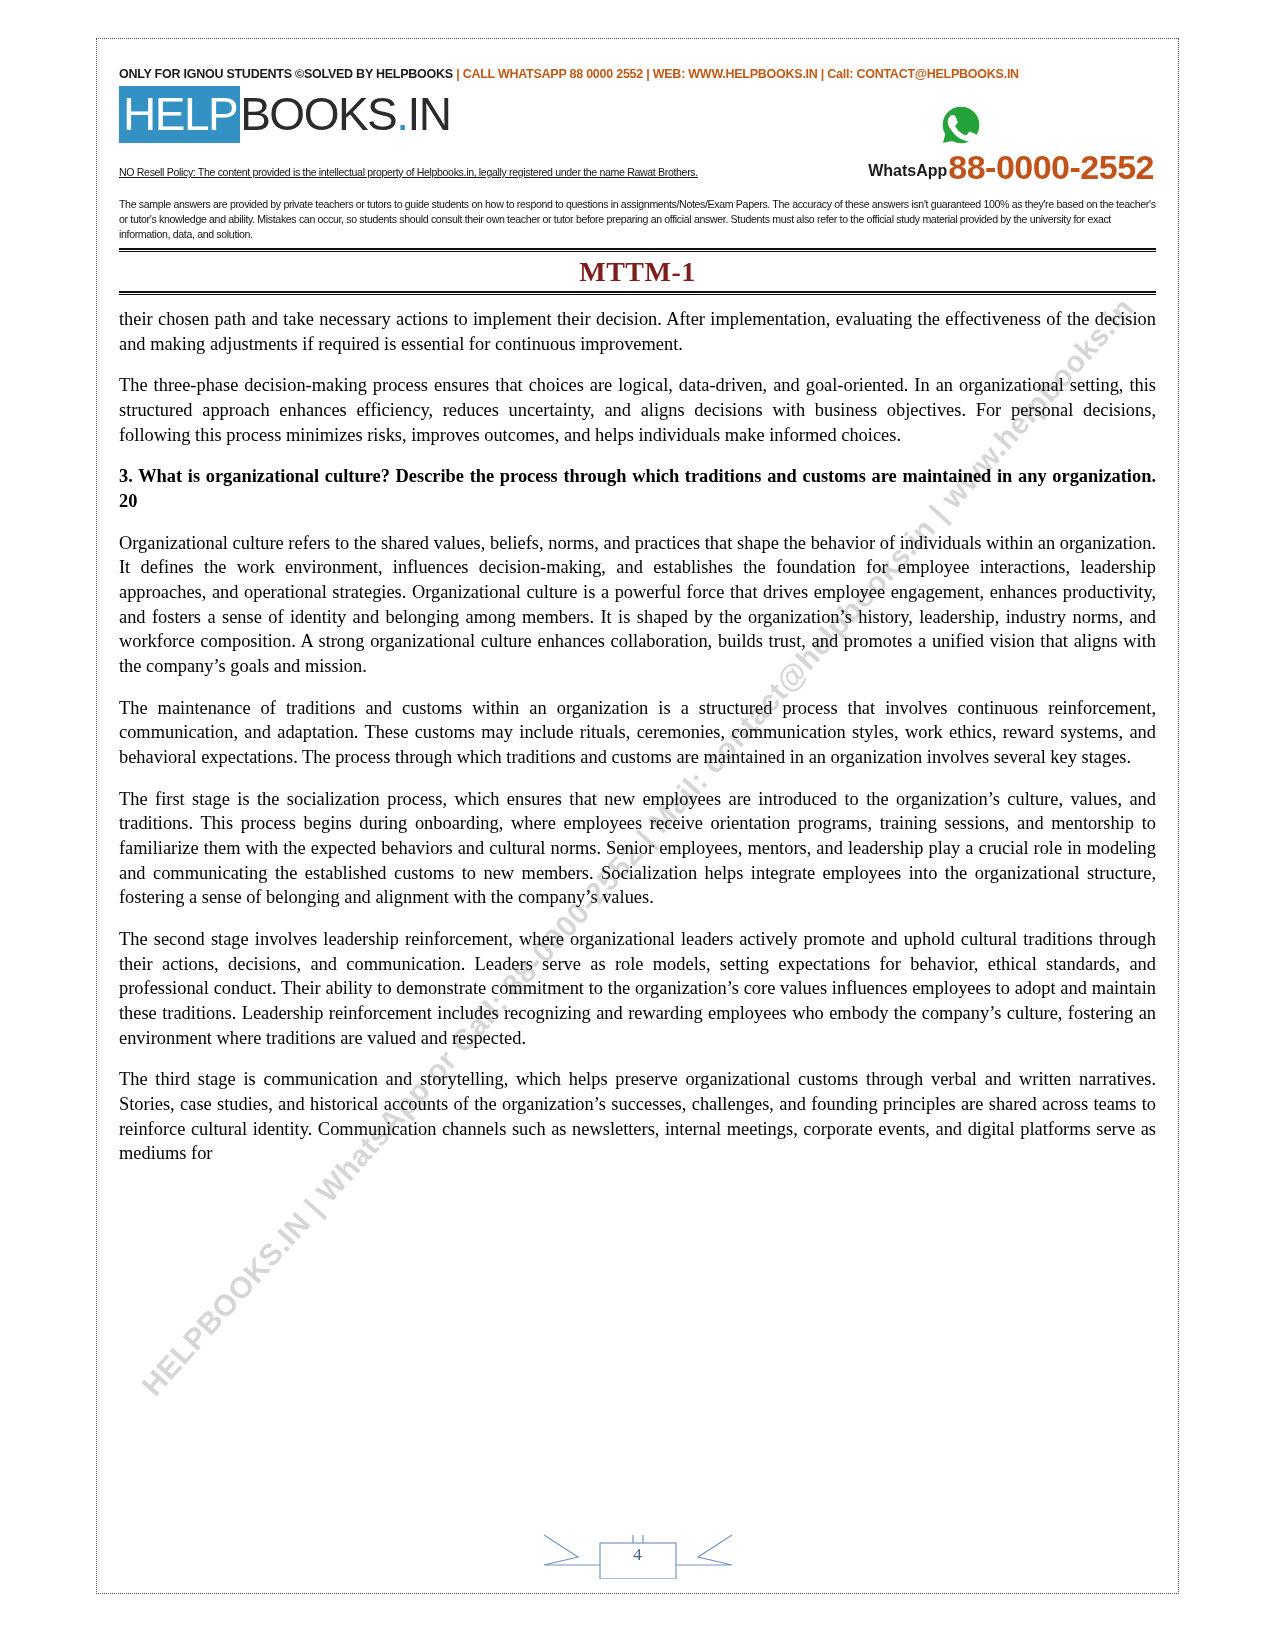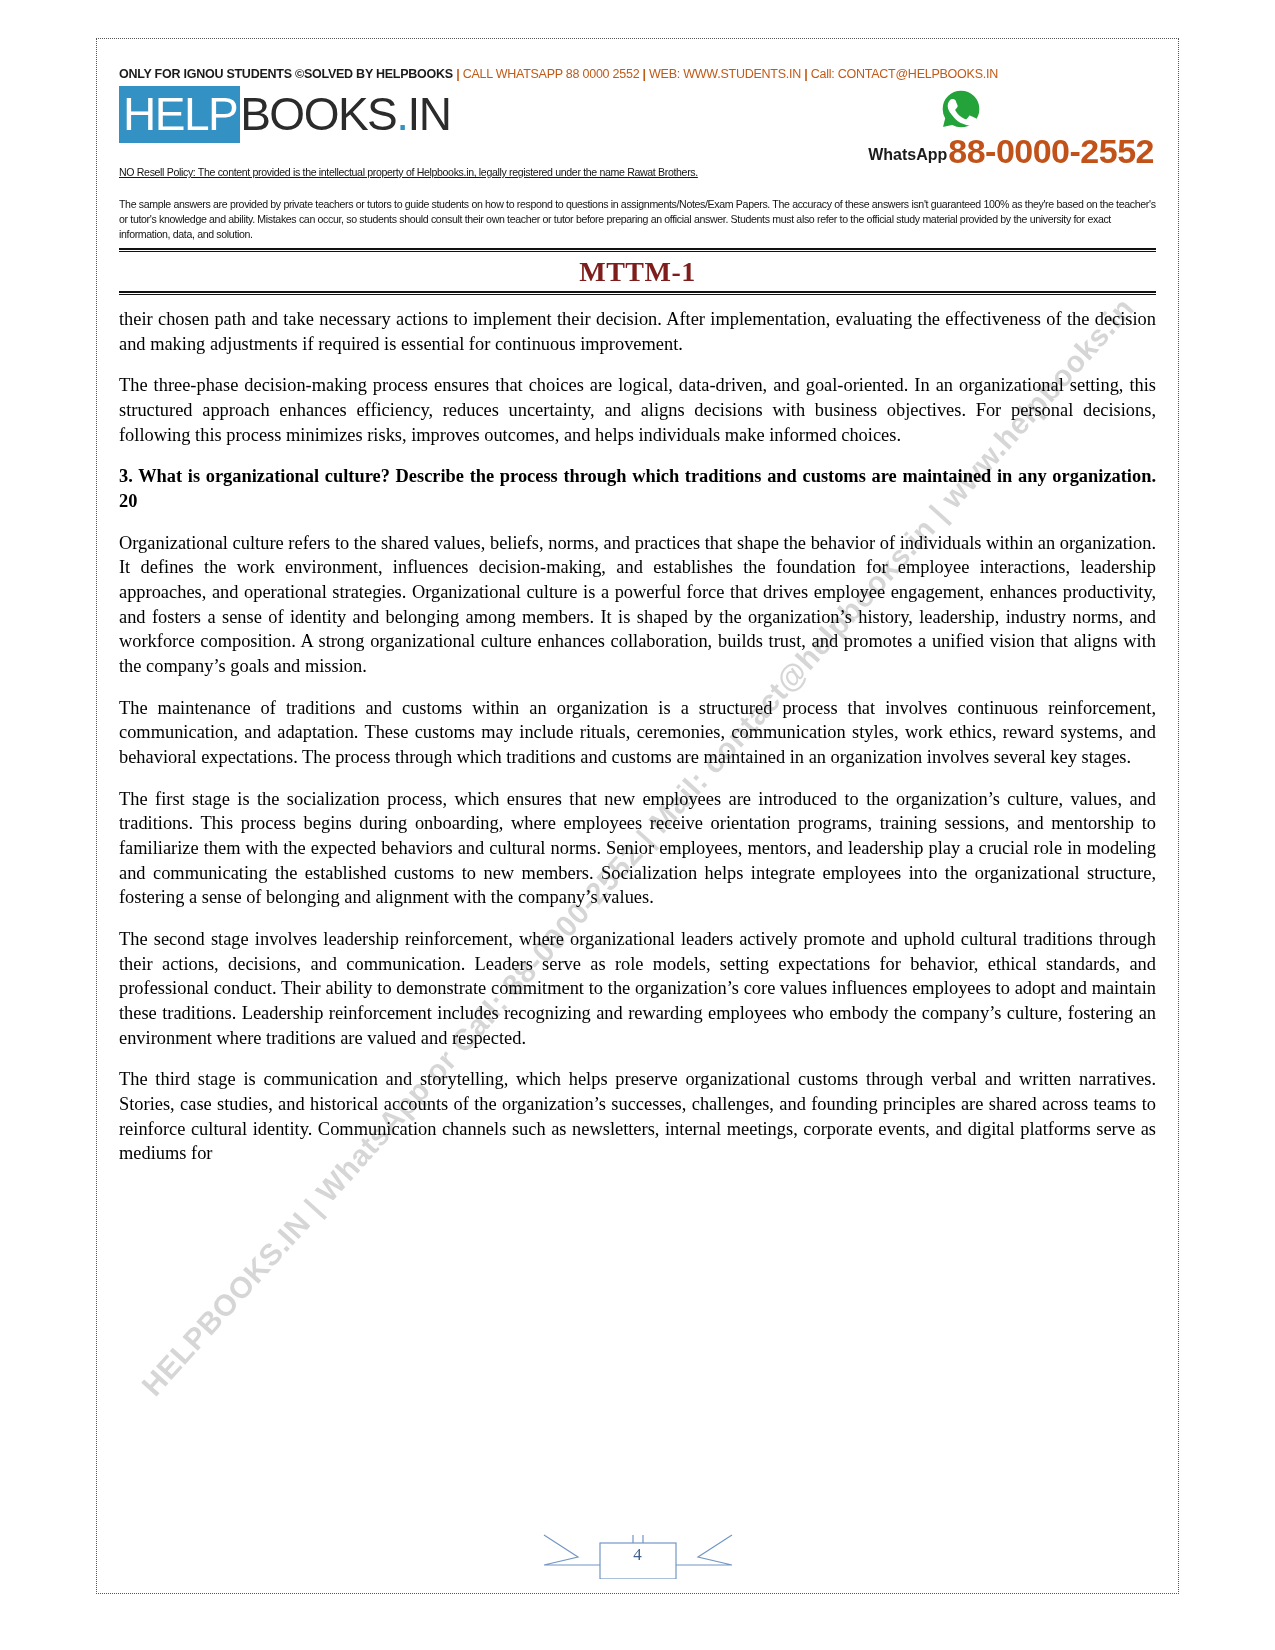--- a/index.html
+++ b/index.html
@@ -30,21 +30,21 @@
   
   .top-bar {
     font-family: "Liberation Sans", sans-serif;
     font-size: 12.5px;
     letter-spacing: -0.25px;
     padding-top: 28px;
     white-space: nowrap;
     color: #1b1b1b;
   }
   .top-bar .plain { font-weight: 700; }
-  .top-bar .accent { color: #c15a16; font-weight: normal; }
+  .top-bar .accent { color: #c15a16; font-weight: bold; }
   .top-bar .sep { color: #c15a16; font-weight: bold; }
 
   .brand-row {
     position: relative;
     height: 74px;
     margin-top: 6px;
   }
   .logo {
     position: absolute;
     left: 0; top: 4px;
@@ -59,21 +59,21 @@
     background: #3391c4;
     color: #ffffff;
     padding: 2px 3px 3px 4px;
   }
   .logo .books { color: #2b2b2b; }
   .logo .dot { color: #3391c4; }
   .logo .in { color: #2b2b2b; }
 
   .wa-block {
     position: absolute;
-    right: 2px; top: 0;
+    right: 2px; top: 16px;
     text-align: center;
     white-space: nowrap;
   }
   .wa-icon-wrap {
     text-align: center;
     margin-right: 100px;
   }
   .wa-line {
     display: flex;
     align-items: flex-end;
@@ -195,21 +195,21 @@
 <body>
 
 <div class="page">
   <div class="page-inner">
 
     <div class="top-bar">
       <span class="plain">ONLY FOR IGNOU STUDENTS ©SOLVED BY HELPBOOKS</span>
       <span class="sep">|</span>
       <span class="accent">CALL WHATSAPP 88 0000 2552</span>
       <span class="sep">|</span>
-      <span class="accent">WEB: WWW.STUDENTS.IN</span>
+      <span class="accent">WEB: WWW.HELPBOOKS.IN</span>
       <span class="sep">|</span>
       <span class="accent">Call: CONTACT@HELPBOOKS.IN</span>
     </div>
 
     <div class="brand-row">
       <div class="logo">
         <span class="help">HELP</span><span class="books">BOOKS</span><span class="dot">.</span><span class="in">IN</span>
       </div>
 
       <div class="wa-block">

